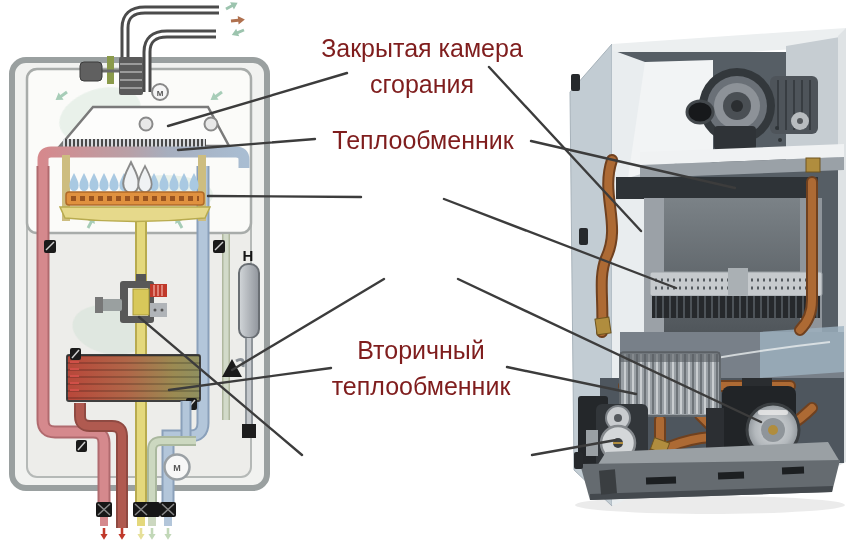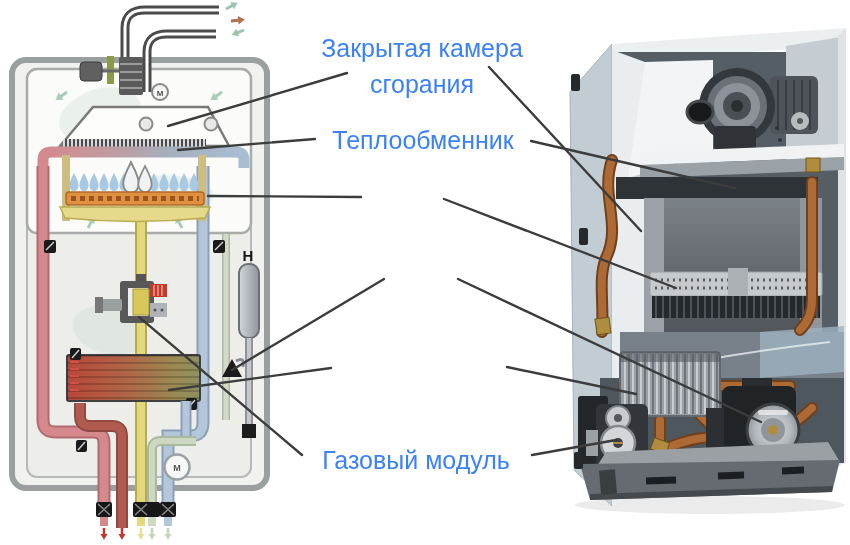--- a/index.html
+++ b/index.html
@@ -1,20 +1,20 @@
 <!DOCTYPE html>
 <html><head>
 <meta charset="utf-8">
 <style>
   html,body{margin:0;padding:0;background:#ffffff;}
   .stage{position:relative;width:850px;height:545px;background:#fff;overflow:hidden;
          font-family:"Liberation Sans", sans-serif;}
   .stage svg{position:absolute;left:0;top:0;}
   .label{position:absolute;transform:translateX(-50%);text-align:center;
-         white-space:pre-line;color:#3b82f6;font-size:25px;line-height:36px;font-weight:500;}
+         white-space:pre-line;color:#7f1d1d;font-size:25px;line-height:36px;font-weight:500;}
 </style>
 </head>
 <body>
 
 <div class="stage">
 
 <svg width="850" height="545" viewBox="0 0 850 545">
   <defs>
     <pattern id="fins" width="4" height="18" patternUnits="userSpaceOnUse">
       <rect width="4" height="18" fill="#d8dadd"></rect>
@@ -382,15 +382,16 @@
     <line x1="331" y1="368" x2="169" y2="390"></line>
     <line x1="507" y1="367" x2="636" y2="394"></line>
     <line x1="302" y1="455" x2="139" y2="317"></line>
     <line x1="532" y1="455" x2="616" y2="440"></line>
   </g>
 </svg>
 
 <div class="label" style="left:422px;top:30px;">Закрытая камера
 сгорания</div>
 <div class="label" style="left:423px;top:122px;">Теплообменник</div>
-<div class="label" style="left:416px;top:442px;">Газовый модуль</div>
+<div class="label" style="left:421px;top:332px;">Вторичный
+теплообменник</div>
 
 </div>
 
 </body></html>

